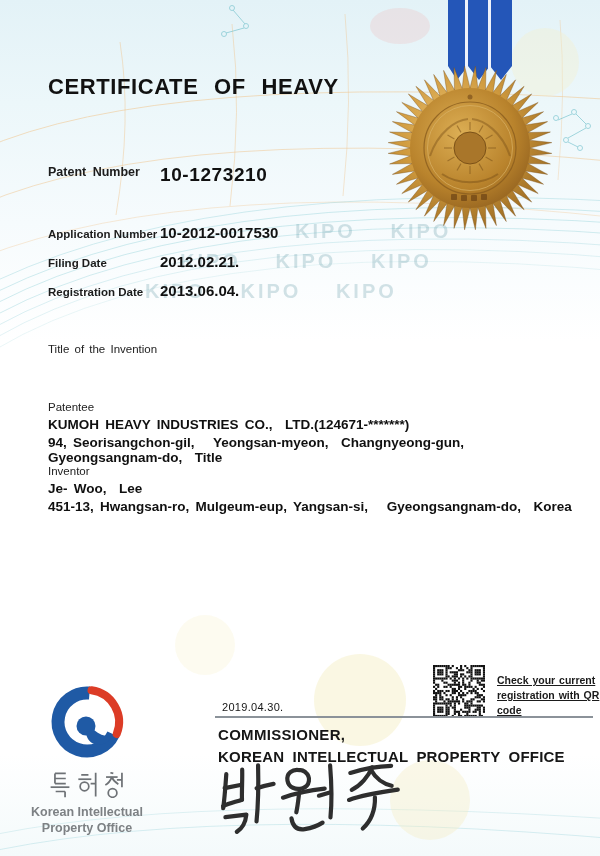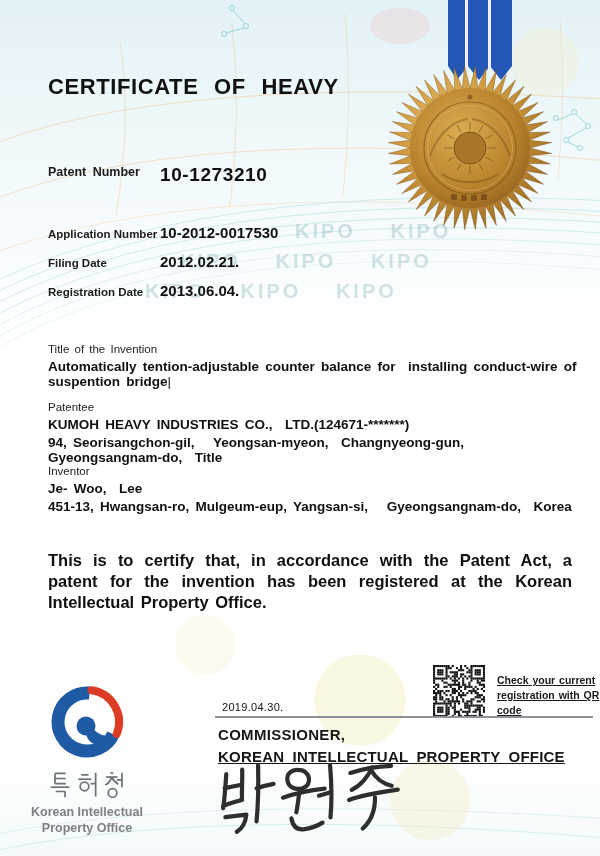--- a/index.html
+++ b/index.html
@@ -15,21 +15,21 @@
   .f-label-big{left:48px;top:165px;font-size:12.5px;font-weight:bold;word-spacing:3px;}
   .f-value{left:153px;font-weight:bold;white-space:pre-wrap;color:#111;margin-left:7px;}
   .v-big{top:164px;font-size:19px;letter-spacing:.6px;}
   .sec-label{left:48px;font-size:11.5px;font-weight:400;color:#222;word-spacing:2px;}
   .body-line{left:48px;font-size:13.5px;font-weight:bold;white-space:pre-wrap;word-spacing:2.5px;color:#101010;width:540px;}
   .certify{left:48px;top:550px;width:524px;font-size:16.5px;font-weight:bold;line-height:21px;
            text-align:justify;text-align-last:left;word-spacing:2px;color:#101010;}
   .issue-date{left:222px;top:701px;font-size:11px;font-weight:400;letter-spacing:.3px;}
   .divider{left:215px;top:716px;width:378px;height:2px;background:#8b9299;}
   .comm1{left:218px;top:726px;font-size:15px;font-weight:bold;letter-spacing:.3px;}
-  .comm2{left:218px;top:748px;font-size:15px;font-weight:bold;word-spacing:4px;letter-spacing:.2px;text-decoration:underline;}
+  .comm2{left:218px;top:748px;font-size:15px;font-weight:bold;word-spacing:4px;letter-spacing:.2px;}
   .qr-caption{left:497px;top:673px;font-size:10.5px;font-weight:bold;line-height:15px;color:#1b1b1b;word-spacing:1px;text-decoration:underline;}
   .logo-en{left:12px;top:804px;width:150px;text-align:center;font-size:12.5px;font-weight:bold;color:#7d8184;line-height:16px;}
   .wm{font-size:20px;font-weight:bold;color:#6fa2ad;opacity:.30;letter-spacing:3px;word-spacing:26px;white-space:nowrap;}
   .caret{font-weight:400;}
   .sr{position:absolute;width:1px;height:1px;overflow:hidden;opacity:0;pointer-events:none;}
   svg{display:block;}
 </style>
 </head>
 <body>
 
@@ -143,31 +143,29 @@
   <div class="abs f-label" style="top:228px">Application Number</div>
   <div class="abs f-value" style="top:224px;font-size:15px">10-2012-0017530</div>
 
   <div class="abs f-label" style="top:257px">Filing Date</div>
   <div class="abs f-value" style="top:253px;font-size:15px">2012.02.21.</div>
 
   <div class="abs f-label" style="top:286px">Registration Date</div>
   <div class="abs f-value" style="top:282px;font-size:15px">2013.06.04.</div>
 
   <div class="abs sec-label" style="top:343px">Title of the Invention</div>
-  <div class="abs body-line" style="top:359px"><span>Automatically tention-adjustable counter balance for  installing conduct-wire of suspention bridge</span><span class="caret">|</span></div>
 
   <div class="abs sec-label" style="top:401px">Patentee</div>
   <div class="abs body-line" style="top:417px">KUMOH HEAVY INDUSTRIES CO.,  LTD.(124671-*******)</div>
   <div class="abs body-line" style="top:435px">94, Seorisangchon-gil,   Yeongsan-myeon,  Changnyeong-gun,  Gyeongsangnam-do,  Title</div>
 
   <div class="abs sec-label" style="top:465px">Inventor</div>
   <div class="abs body-line" style="top:481px">Je- Woo,  Lee</div>
   <div class="abs body-line" style="top:499px">451-13, Hwangsan-ro, Mulgeum-eup, Yangsan-si,   Gyeongsangnam-do,  Korea</div>
 
-  <div class="abs certify">This is to certify that, in accordance with the Patent Act, a patent for the invention has been registered at the Korean Intellectual Property Office.</div>
 
   <div class="abs issue-date">2019.04.30.</div>
 
   <svg class="abs" id="qr" width="52" height="52" viewBox="0 0 52 52" style="left:433px;top:665px;">
       <rect x="0.00" y="0.00" width="2.12" height="2.12" fill="#111"></rect>
       <rect x="0.00" y="2.08" width="2.12" height="2.12" fill="#111"></rect>
       <rect x="0.00" y="4.16" width="2.12" height="2.12" fill="#111"></rect>
       <rect x="0.00" y="6.24" width="2.12" height="2.12" fill="#111"></rect>
       <rect x="0.00" y="8.32" width="2.12" height="2.12" fill="#111"></rect>
       <rect x="0.00" y="10.40" width="2.12" height="2.12" fill="#111"></rect>

